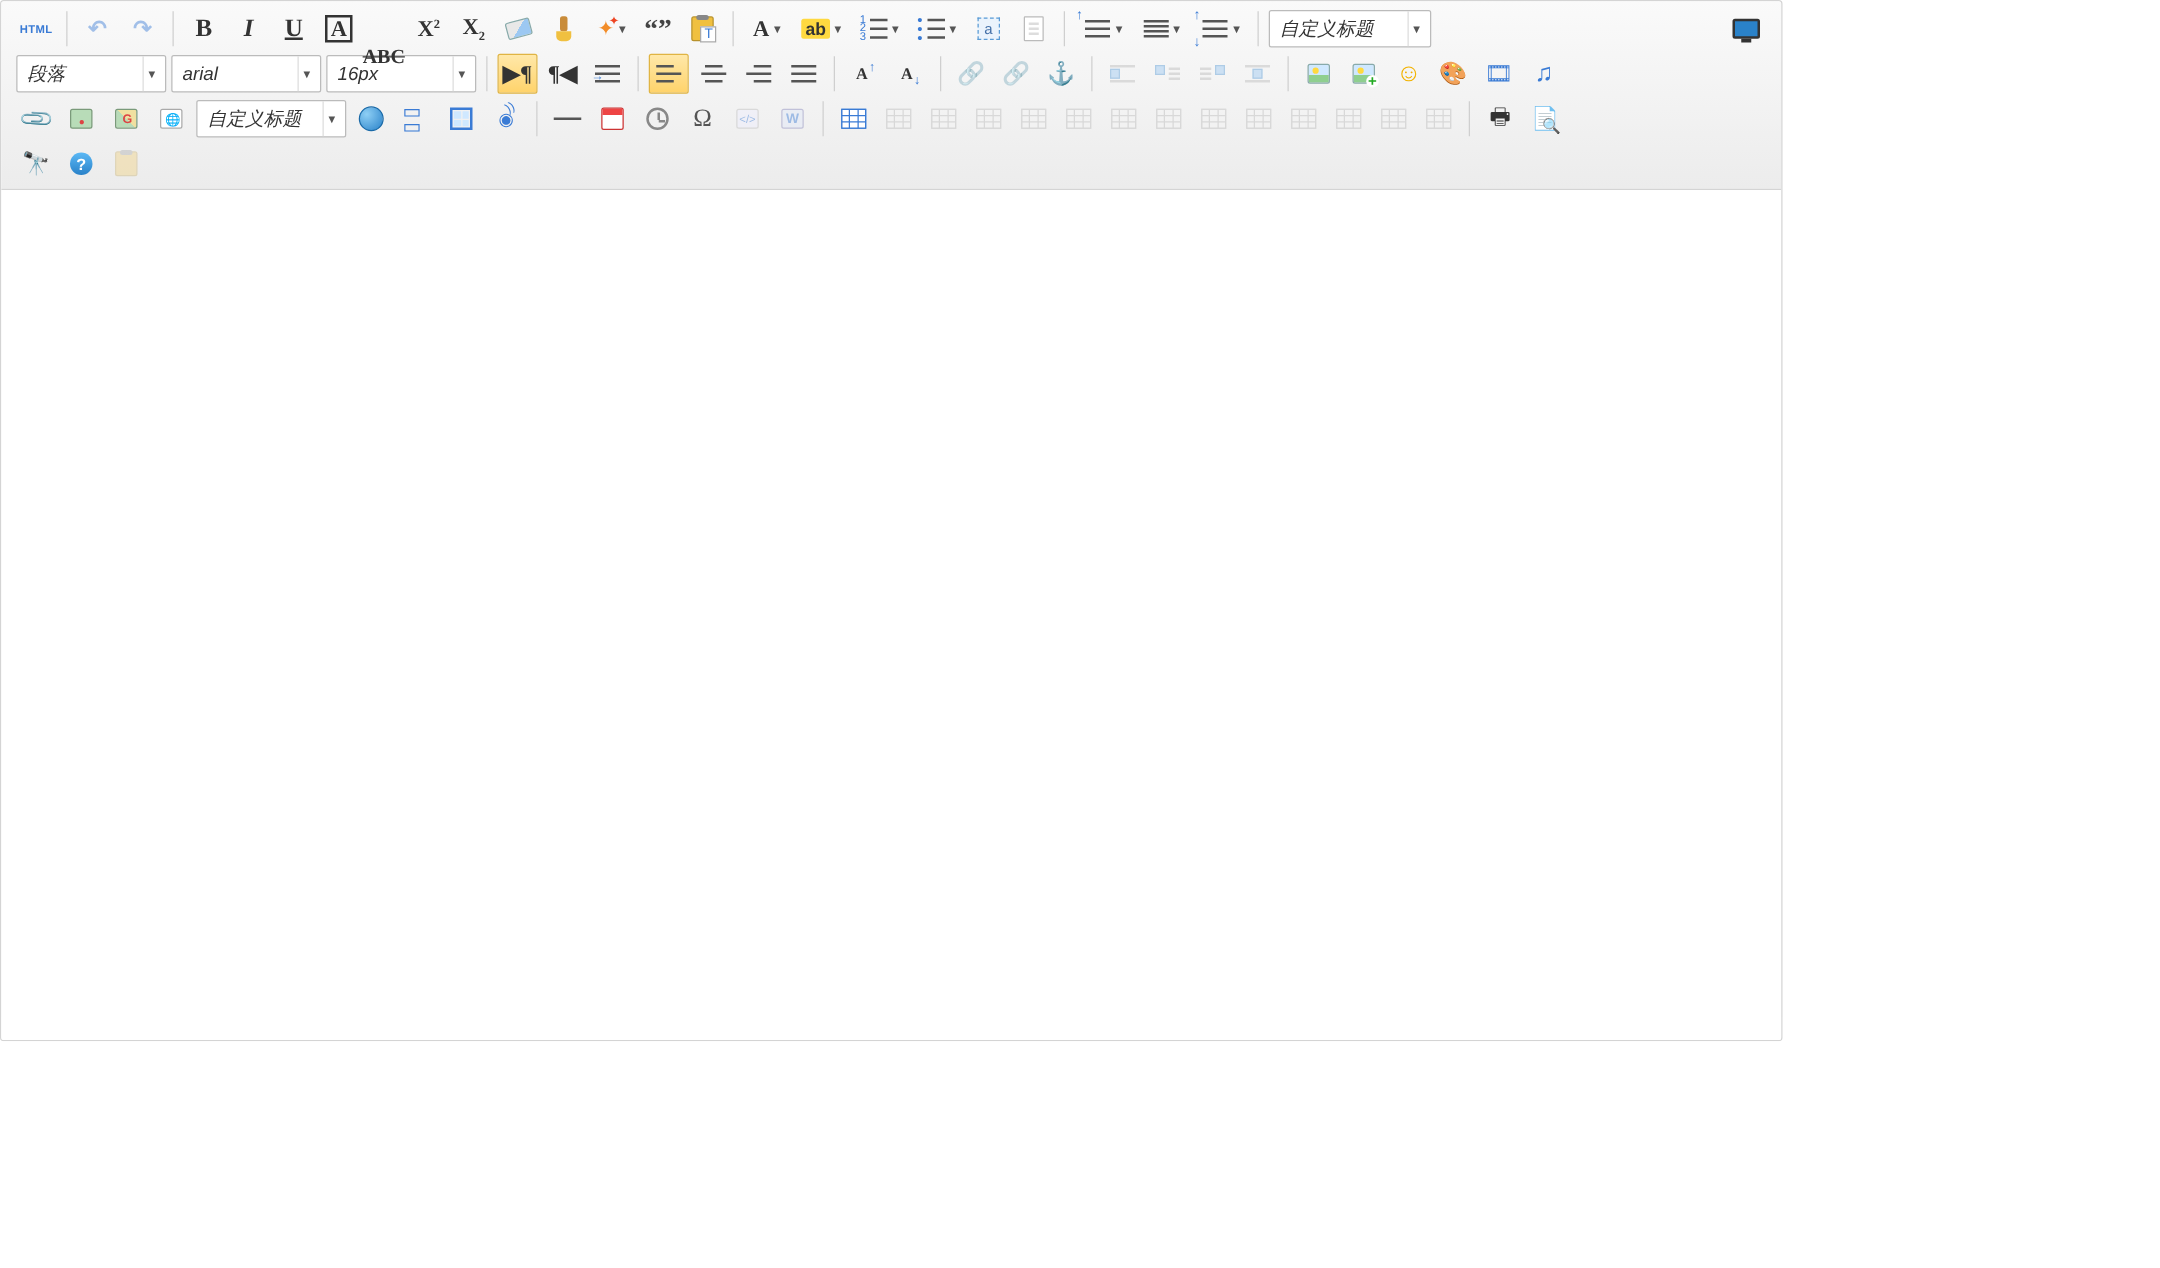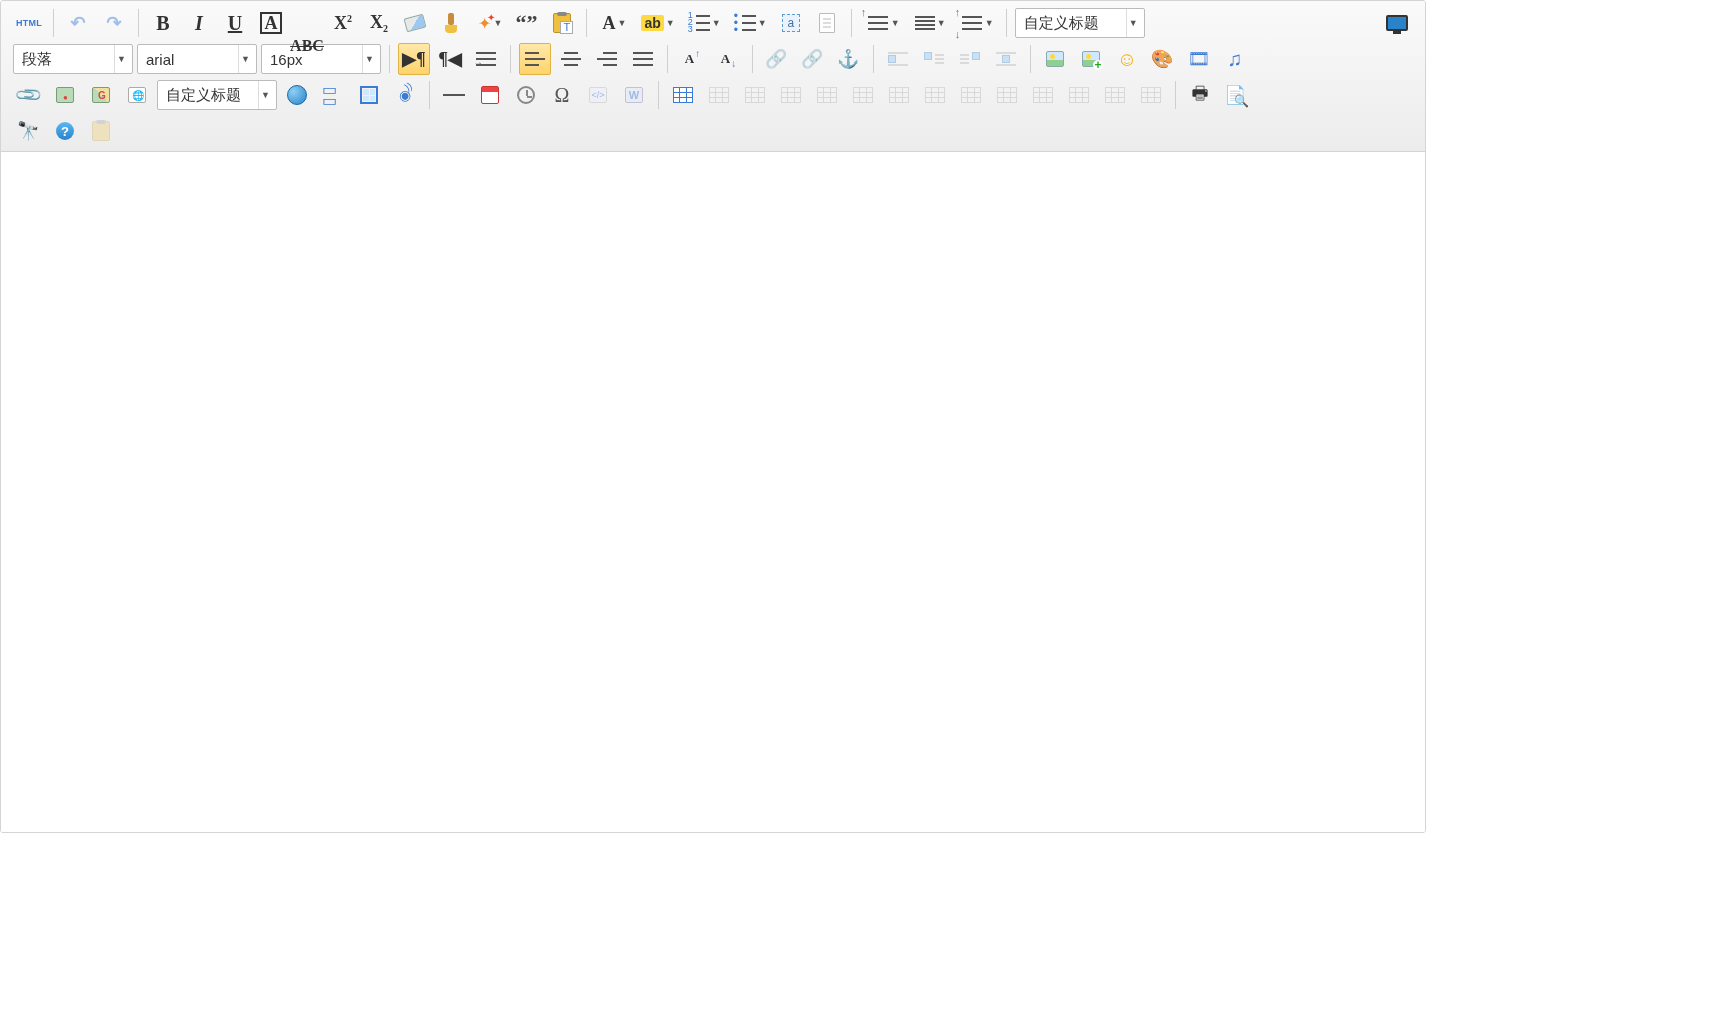--- a/index.html
+++ b/index.html
@@ -68,21 +68,21 @@
   border-radius: 2px;
   padding: 0 4px 0 8px;
   min-width: 120px;
   justify-content: space-between;
 }
 .combo .caret {
   width: 14px; height: 28px; display: flex; align-items: center; justify-content: center;
   border-left: 1px solid #ddd;
   font-size: 9px; color: #555;
 }
-.combo .label { font-size: 15px; color: #333; white-space: nowrap; }
+.combo .label { font-size: 15px; color: #333; white-space: nowrap; font-style: italic; }
 
 .wide { min-width: 130px; }
 
 .ico { width: 22px; height: 22px; display: flex; align-items: center; justify-content: center; }
 
 .editor-body {
   height: 680px;
   background: #fff;
 }
 

